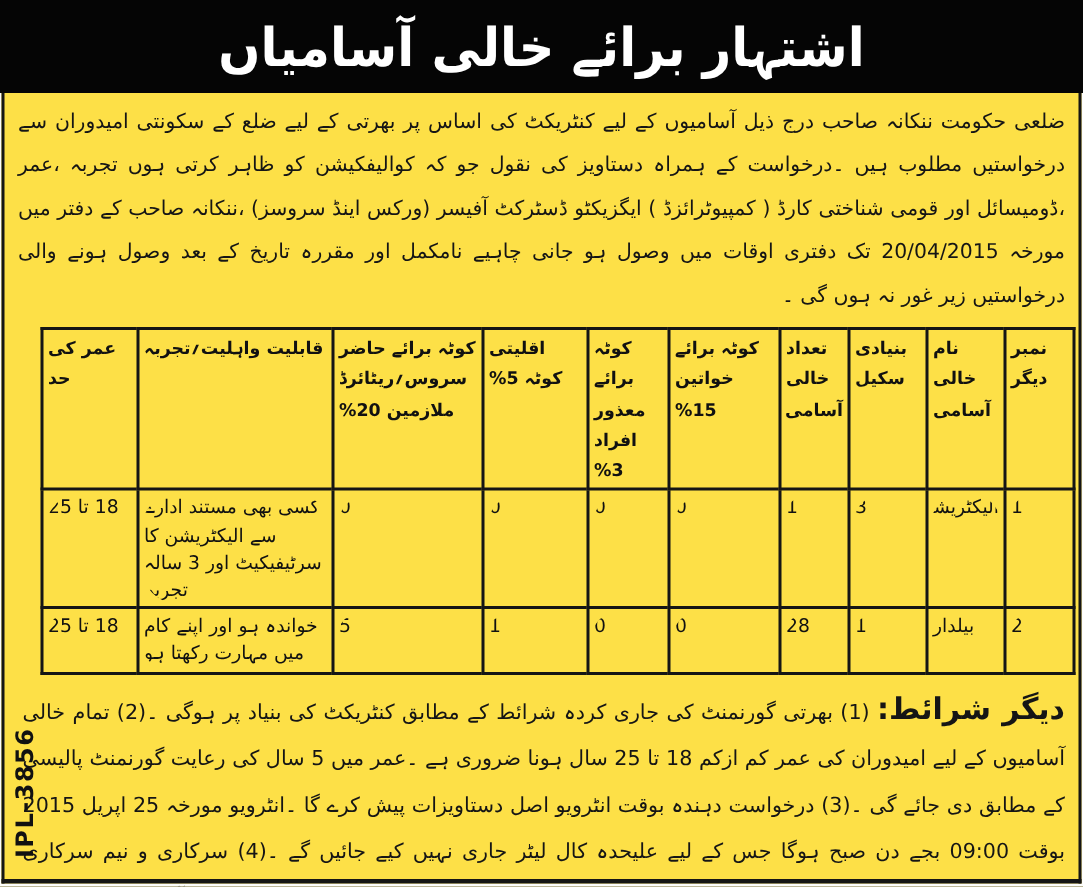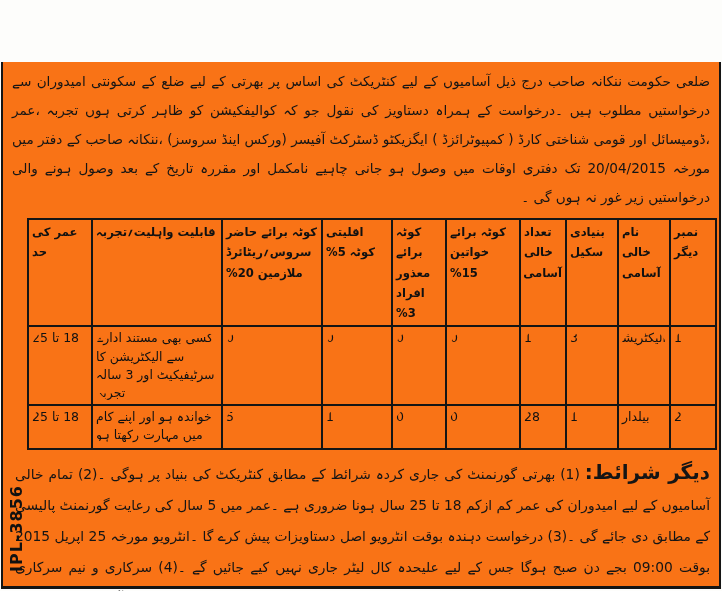--- a/index.html
+++ b/index.html
@@ -12,21 +12,21 @@
     position:absolute;top:0;left:0;width:722px;height:62px;background:#050505;
     display:flex;align-items:center;justify-content:center;
   }
   .banner-title{
     color:#fff;font-size:33px;font-weight:bold;direction:rtl;
     letter-spacing:1px;transform:scaleY(1.08);white-space:nowrap;
   }
   .content{
     position:absolute;top:62px;left:1px;right:1px;bottom:2px;
     border-left:2px solid #151515;border-right:2px solid #151515;border-bottom:3px solid #151515;
-    background:#f97316;box-sizing:border-box;
+    background:#fde047;box-sizing:border-box;
   }
   .intro{
     direction:rtl;text-align:justify;font-size:13.6px;line-height:29px;
     margin:5px 9px 0 9px;color:#151515;
   }
   table.vacancies{
     border-collapse:collapse;table-layout:fixed;width:688px;
     margin:6px 2px 0 auto;direction:rtl;
   }
   table.vacancies th,table.vacancies td{
@@ -57,20 +57,23 @@
     writing-mode:vertical-rl;transform:rotate(180deg);
     font-size:16px;font-weight:bold;letter-spacing:1px;color:#111;
     font-family:"DejaVu Sans",sans-serif;
   }
 </style>
 </head>
 <body>
 
 <div class="page">
 
+  <div class="banner">
+    <div class="banner-title">اشتہار برائے خالی آسامیاں</div>
+  </div>
 
   <div class="content">
 
     <p class="intro">ضلعی حکومت ننکانہ صاحب درج ذیل آسامیوں کے لیے کنٹریکٹ کی اساس پر بھرتی کے لیے ضلع کے سکونتی امیدوران سے درخواستیں مطلوب ہیں ۔درخواست کے ہمراہ دستاویز کی نقول جو کہ کوالیفکیشن کو ظاہر کرتی ہوں تجربہ ،عمر ،ڈومیسائل اور قومی شناختی کارڈ ( کمپیوٹرائزڈ ) ایگزیکٹو ڈسٹرکٹ آفیسر (ورکس اینڈ سروسز) ،ننکانہ صاحب کے دفتر میں مورخہ 20/04/2015 تک دفتری اوقات میں وصول ہو جانی چاہیے نامکمل اور مقررہ تاریخ کے بعد وصول ہونے والی درخواستیں زیر غور نہ ہوں گی ۔</p>
 
     <table class="vacancies" dir="rtl">
       <colgroup>
         <col style="width:46px">
           <col style="width:52px">
           <col style="width:52px">

